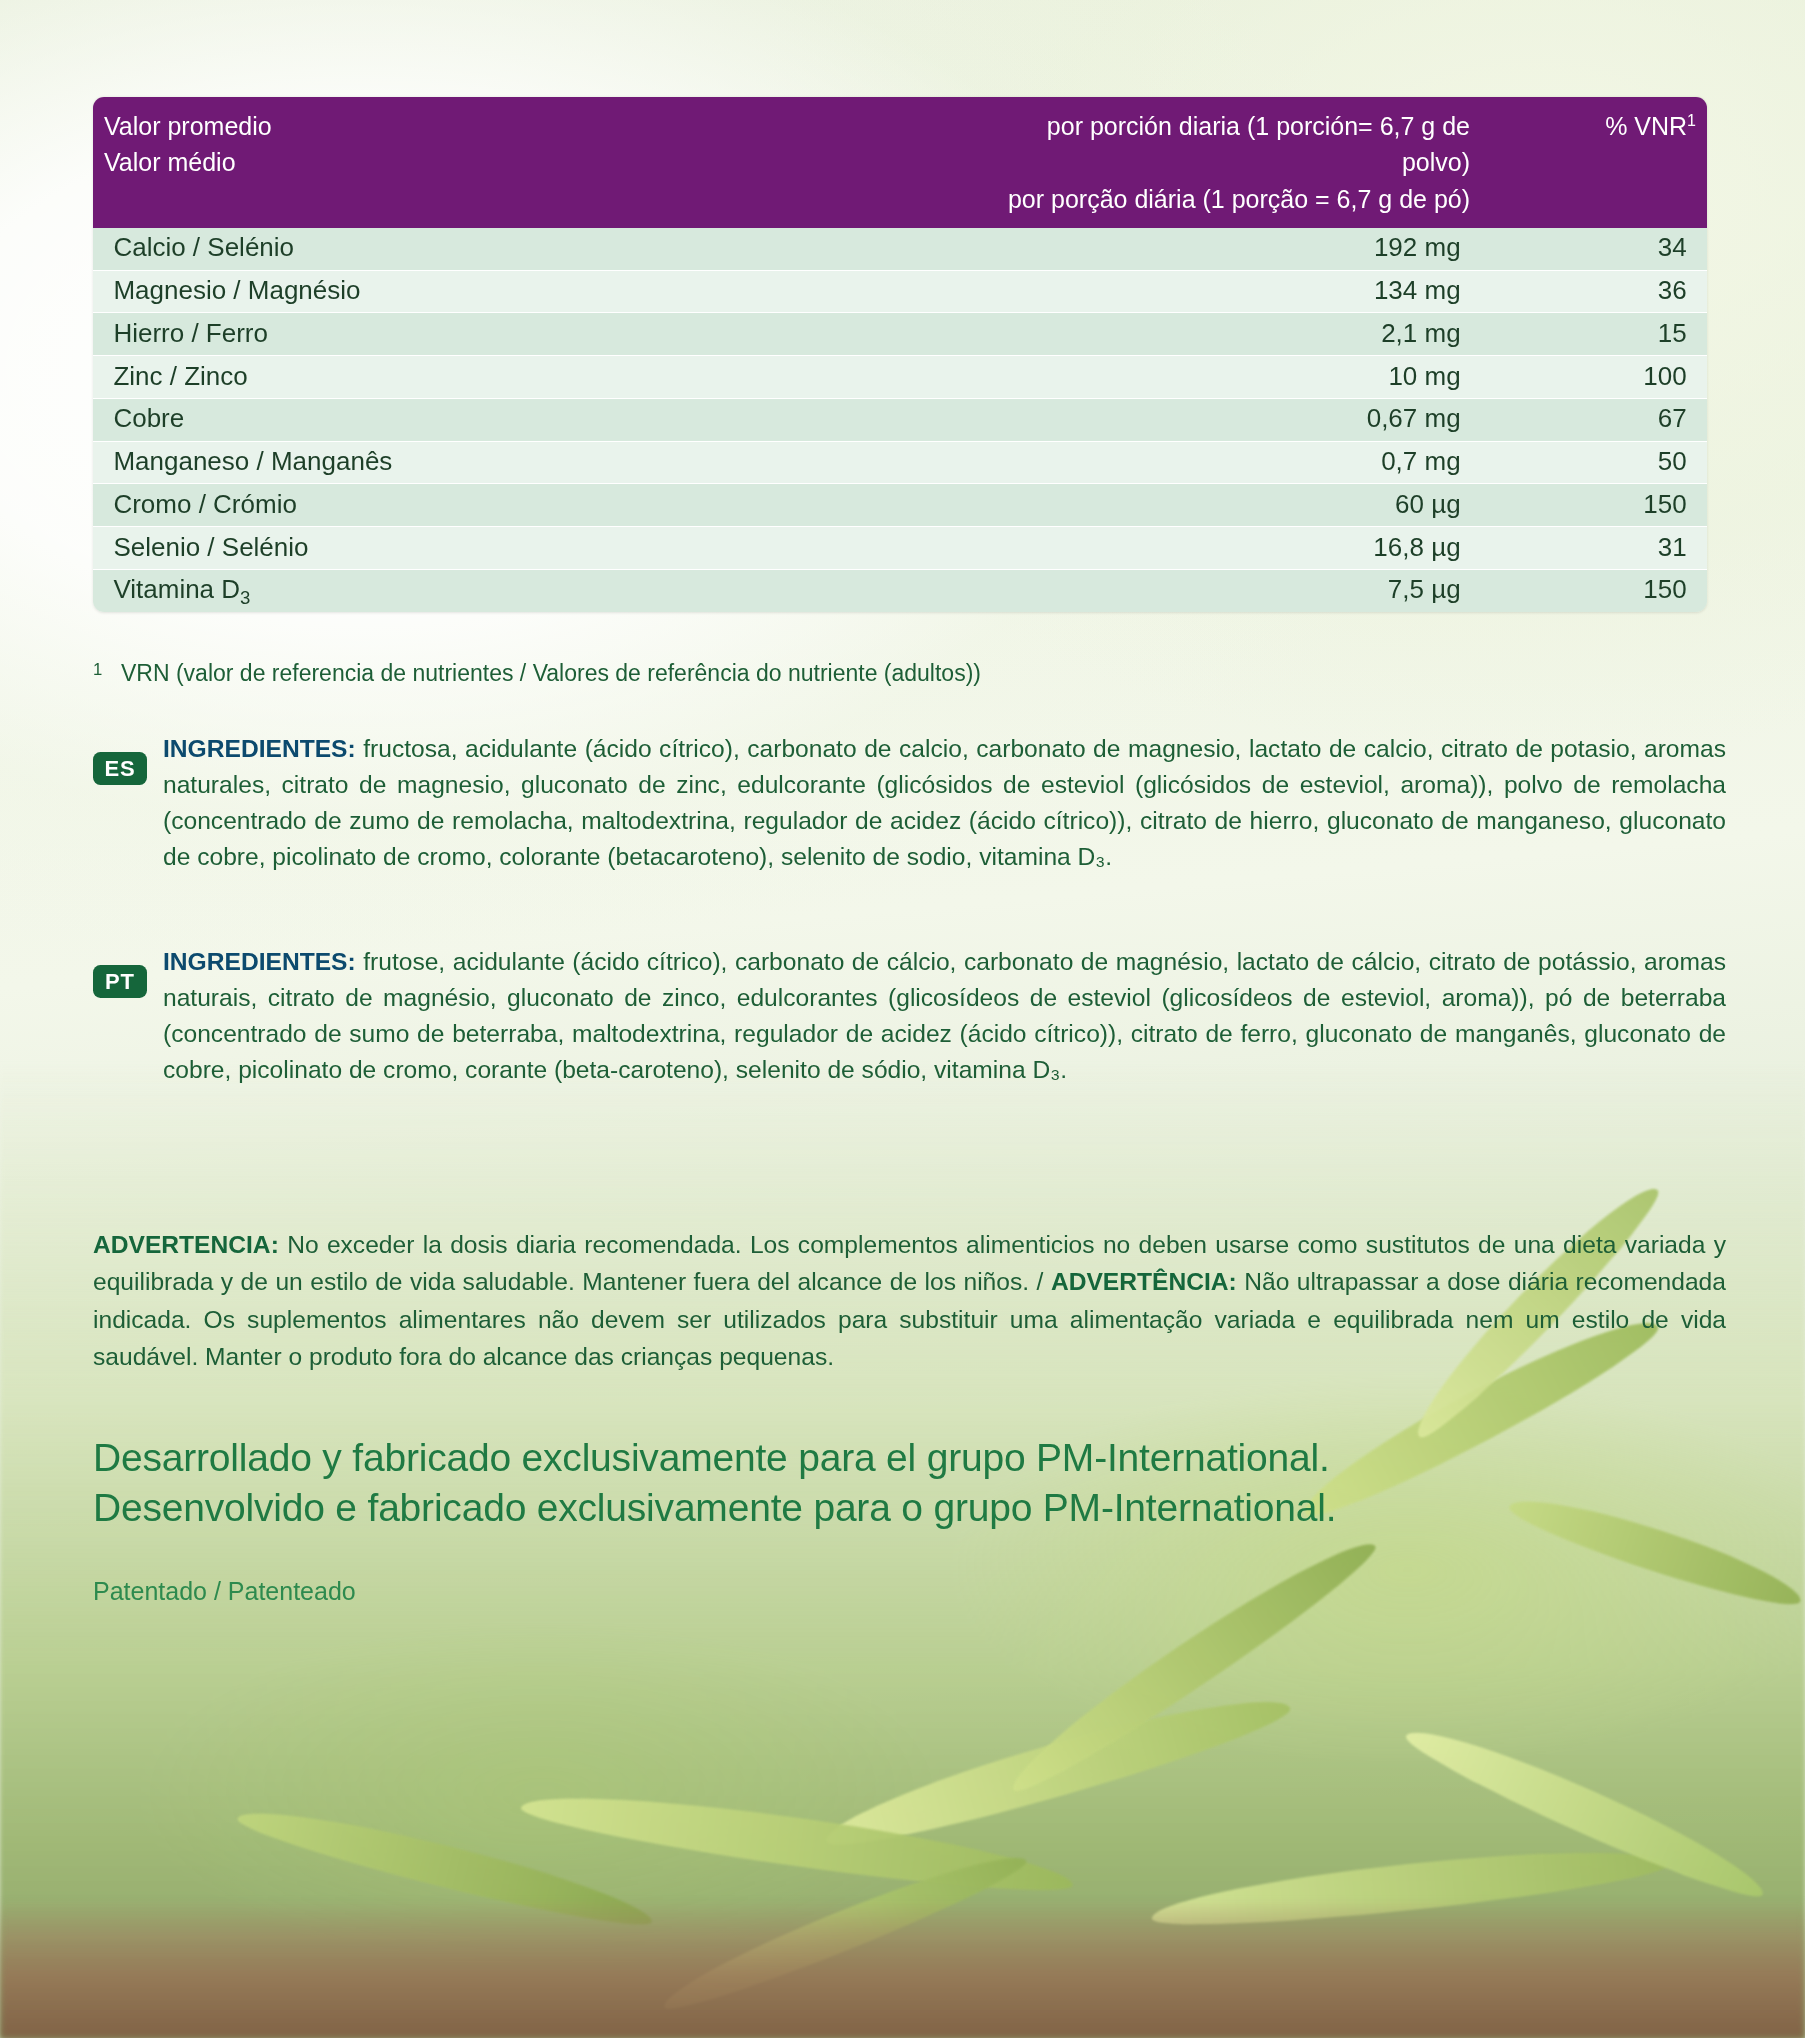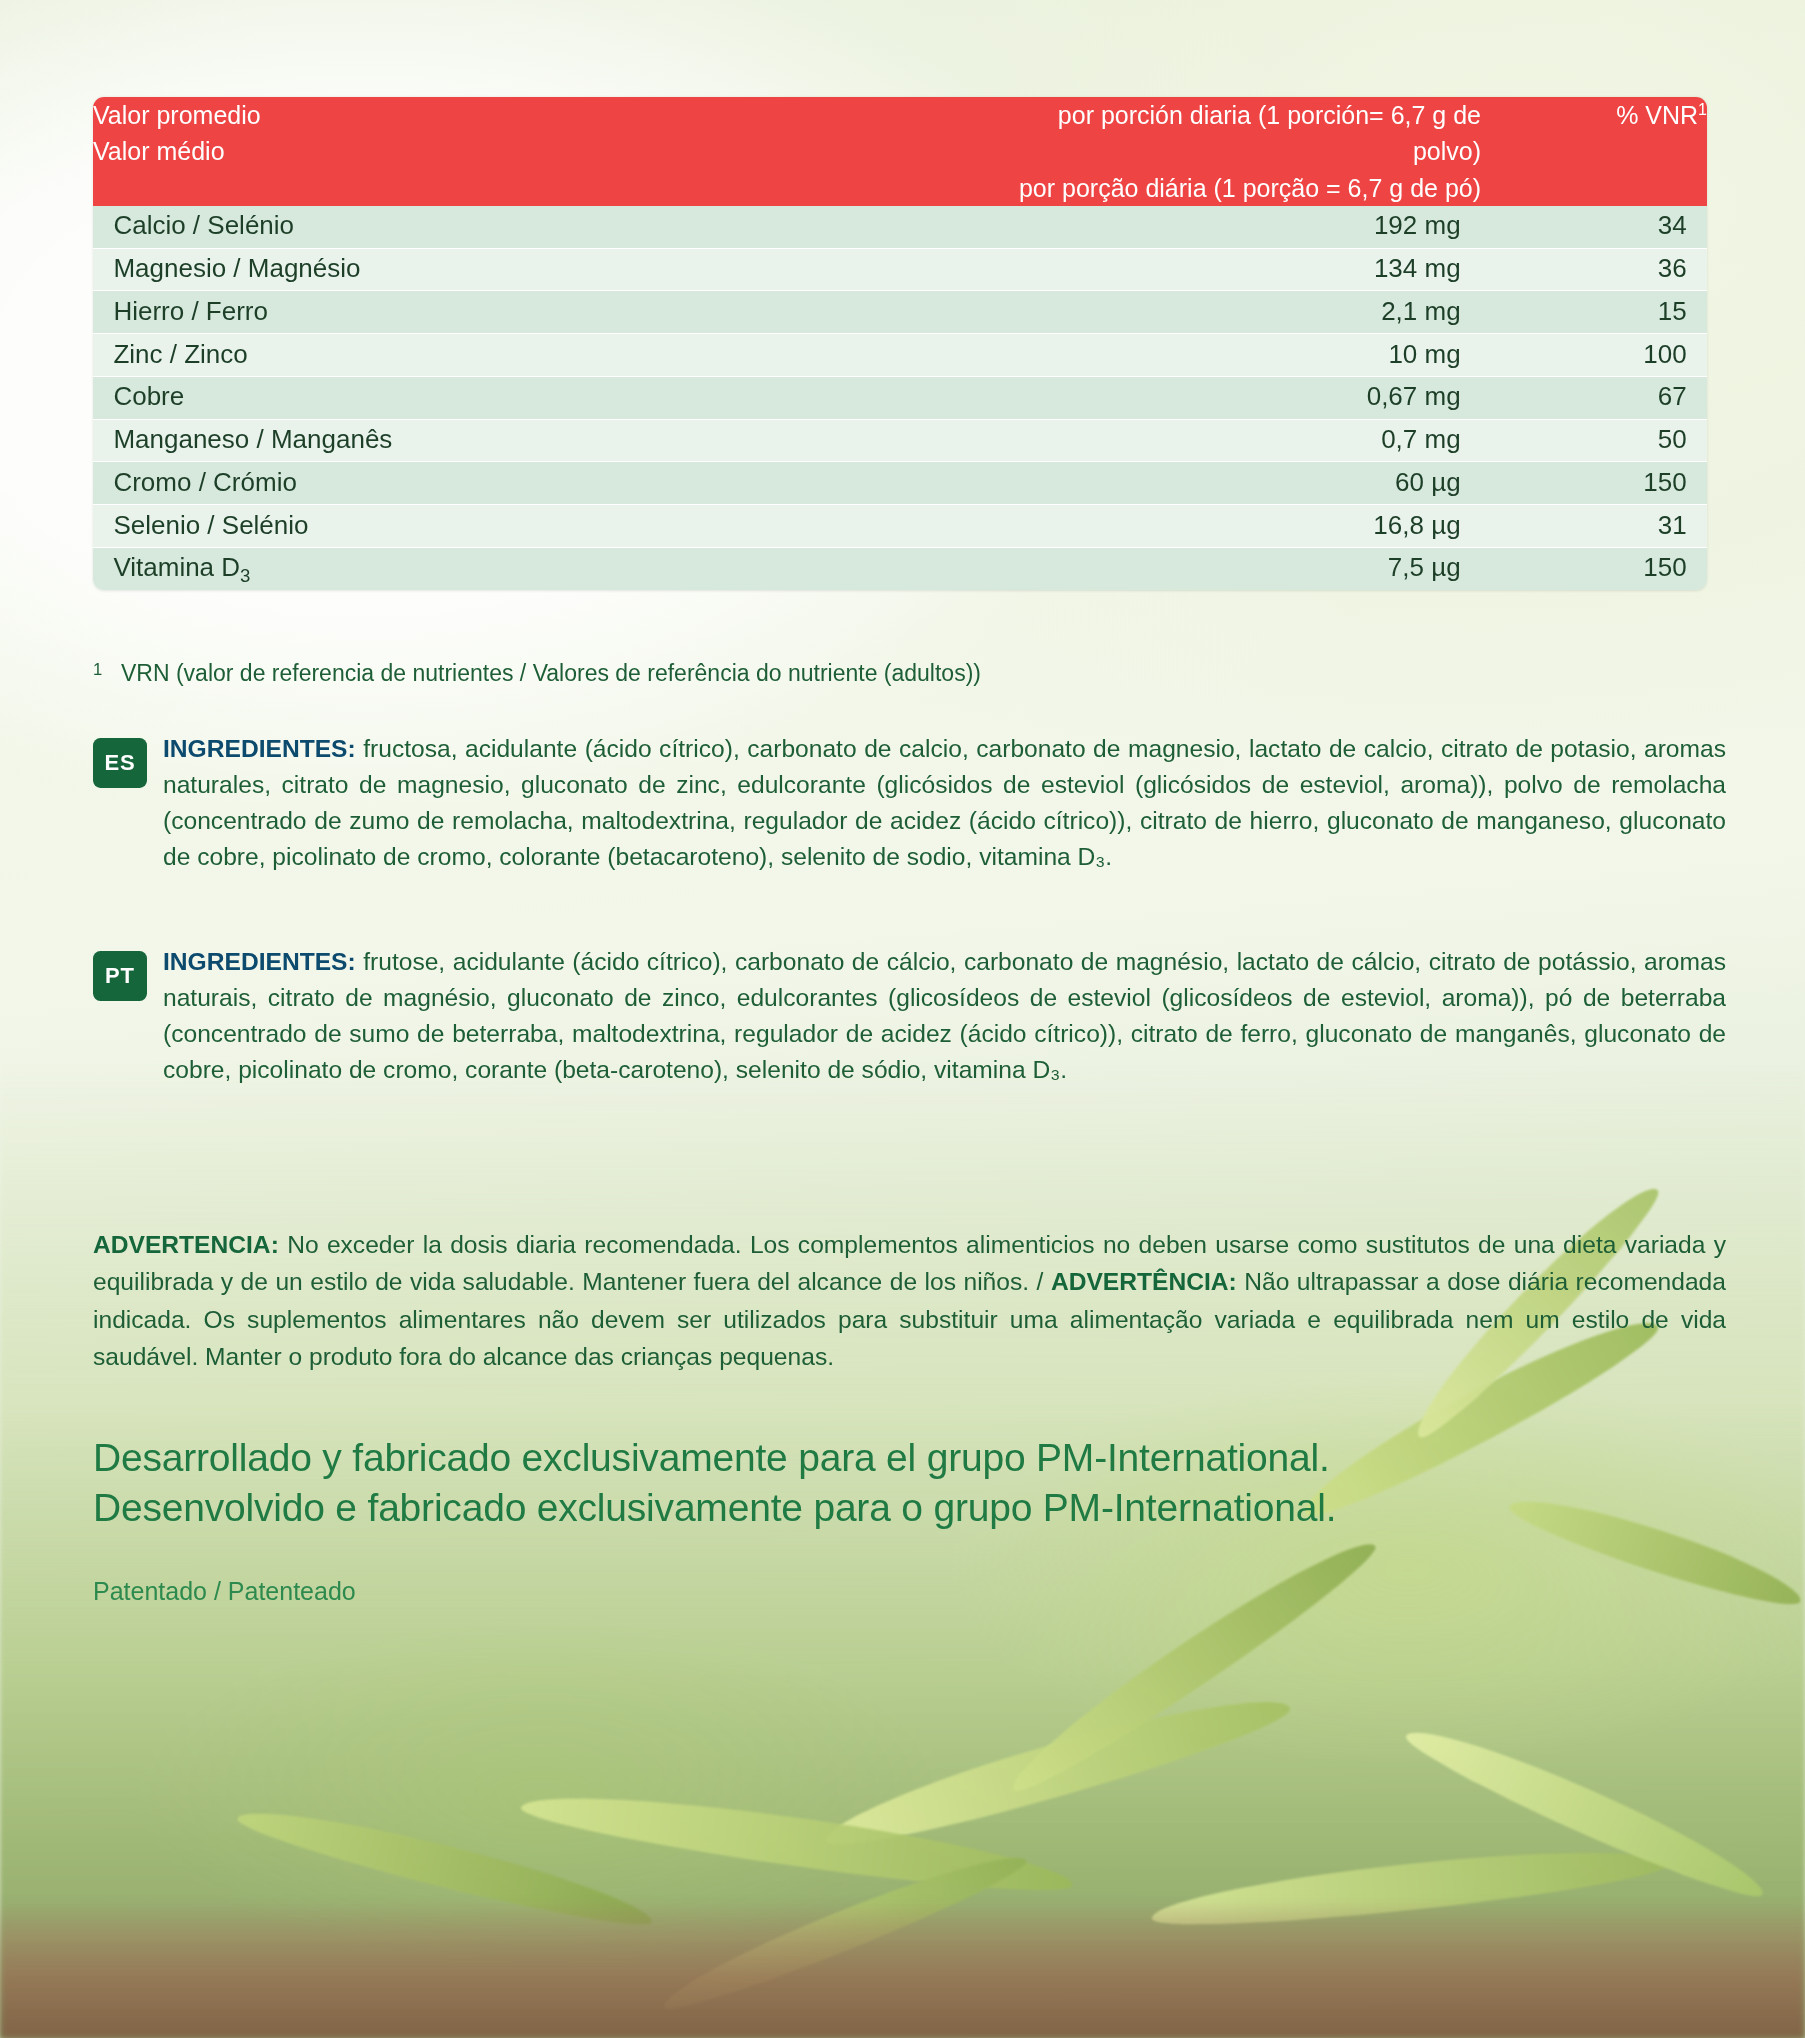--- a/index.html
+++ b/index.html
@@ -44,22 +44,22 @@
   .page{position:absolute;inset:0;}
 
   
   .table-wrap{
     position:absolute;left:93px;top:97px;width:1614px;
     border-radius:11px;overflow:hidden;
     box-shadow:0 0.9px 2.8px rgba(0,0,0,0.10);
   }
   table.nutri{width:100%;border-collapse:collapse;table-layout:fixed;}
   table.nutri thead th{
-    background:#ef4444;color:#ffffff;font-weight:normal;
-    font-size:25px;padding:0;
+    background:#701a75;color:#ffffff;font-weight:normal;
+    font-size:25px;padding:11px;
   }
   .thead-cell{padding:18.6px 20.4px 20.4px 20.4px;vertical-align:top;}
   .thead-left{text-align:left;line-height:1.45;}
   .thead-mid{text-align:right;line-height:1.45;}
   .thead-right{text-align:right;line-height:1.45;margin-top:28px;}
   .thead-right sup{font-size:16px;}
   table.nutri tbody td{
     font-size:26px;color:#1d3f28;padding:4.6px 20.4px 6.5px 20.4px;line-height:1.18;
     border-bottom:0.9px solid #ffffff;
   }
@@ -77,22 +77,22 @@
     font-size:23px;color:#1d5e36;
   }
   .footnote .mark{display:inline-block;width:28px;vertical-align:top;font-size:16.7px;}
   .footnote .ftxt{display:inline-block;}
 
   
   .ing-block{position:absolute;left:93px;width:1633px;}
   .ing-es{top:731px;}
   .ing-pt{top:944px;}
   .lang-badge{
-    position:absolute;left:0;top:7px;
-    width:54px;height:50px;border-radius:7.4px;background:#15663b;color:#fff;
+    position:absolute;left:0;top:21px;
+    width:54px;height:33px;border-radius:7.4px;background:#15663b;color:#fff;
     font-size:22px;font-weight:bold;letter-spacing:0.9px;
     display:flex;align-items:center;justify-content:center;
   }
   .ing-text{
     margin-left:70px;font-size:24.6px;line-height:1.47;color:#1d5e36;
     text-align:justify;
   }
   .ing-text b{color:#0c4a6e;}
 
   

